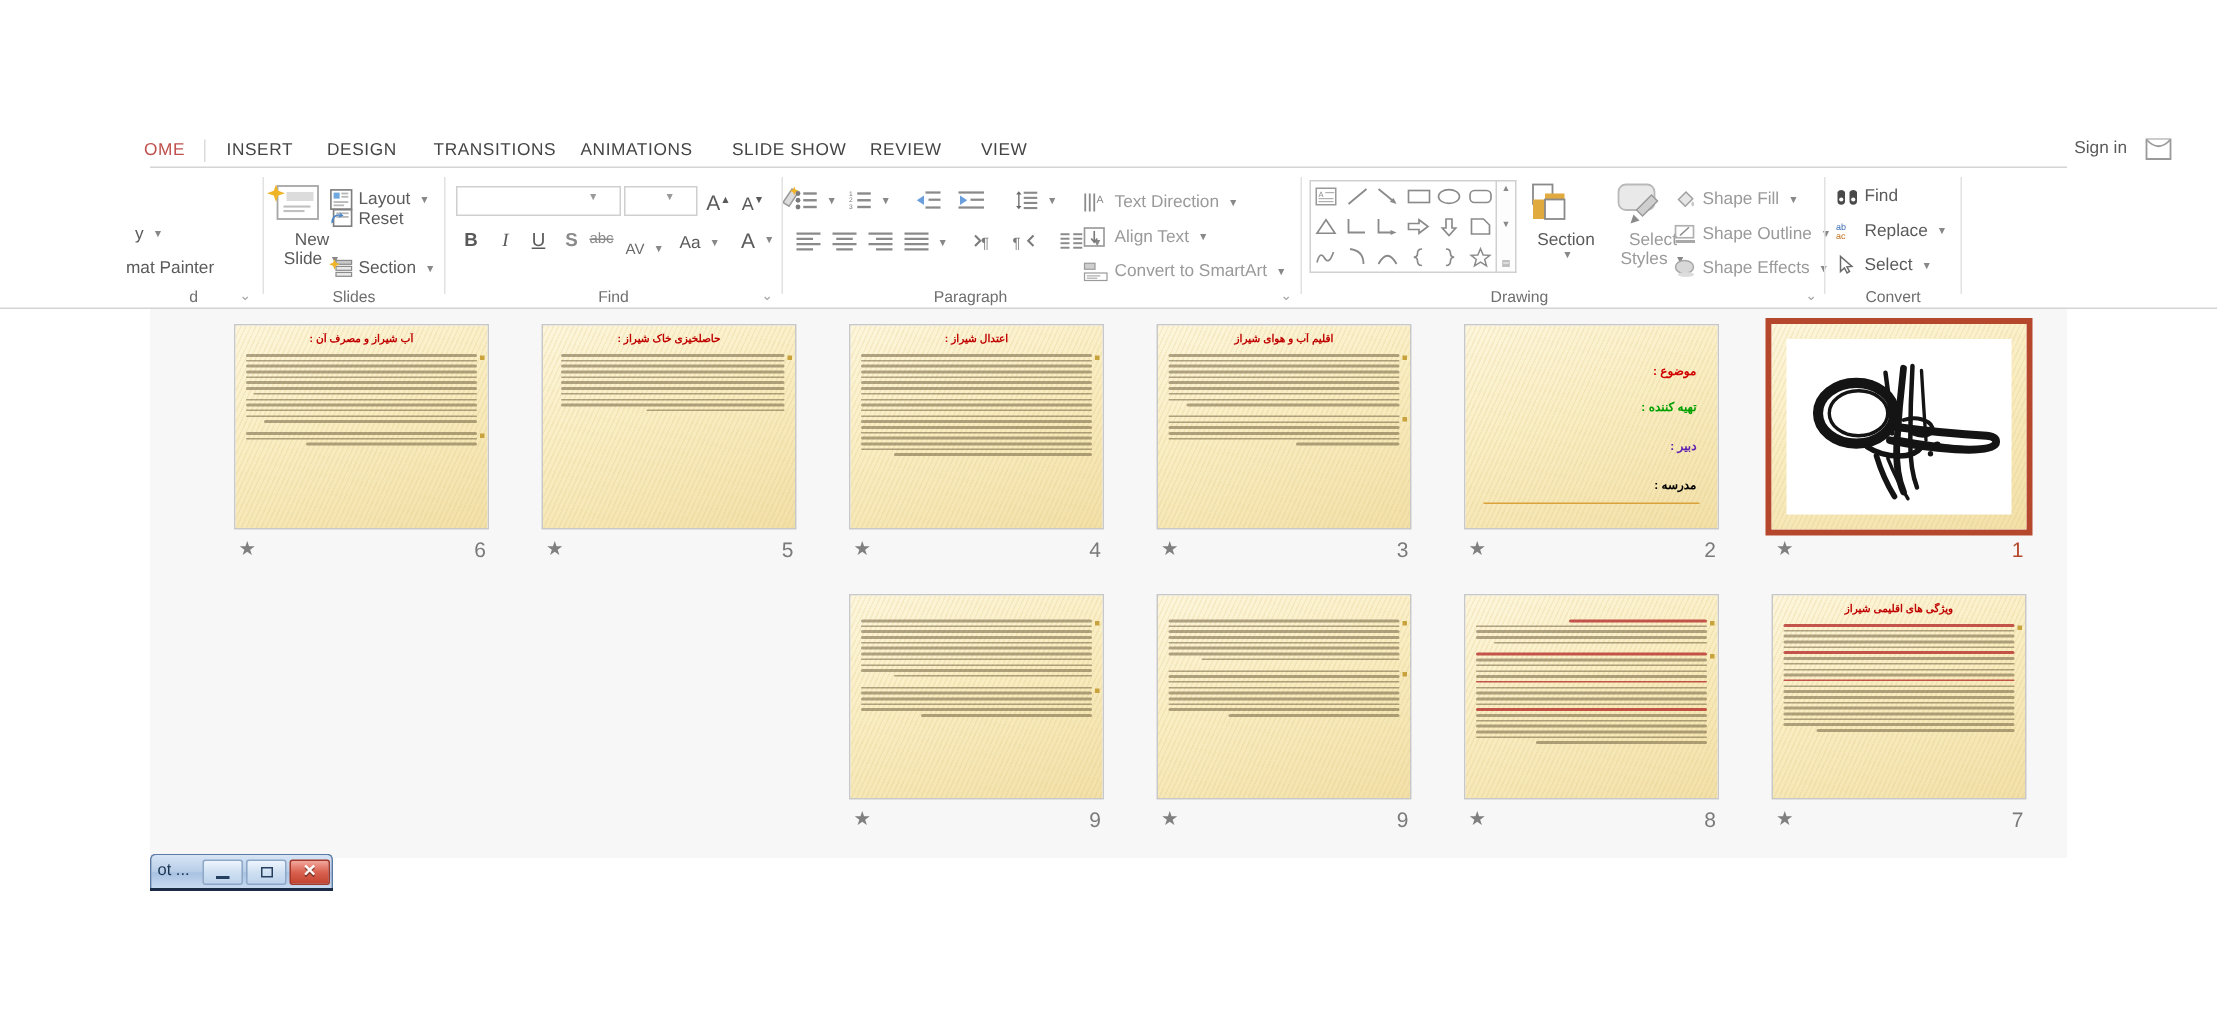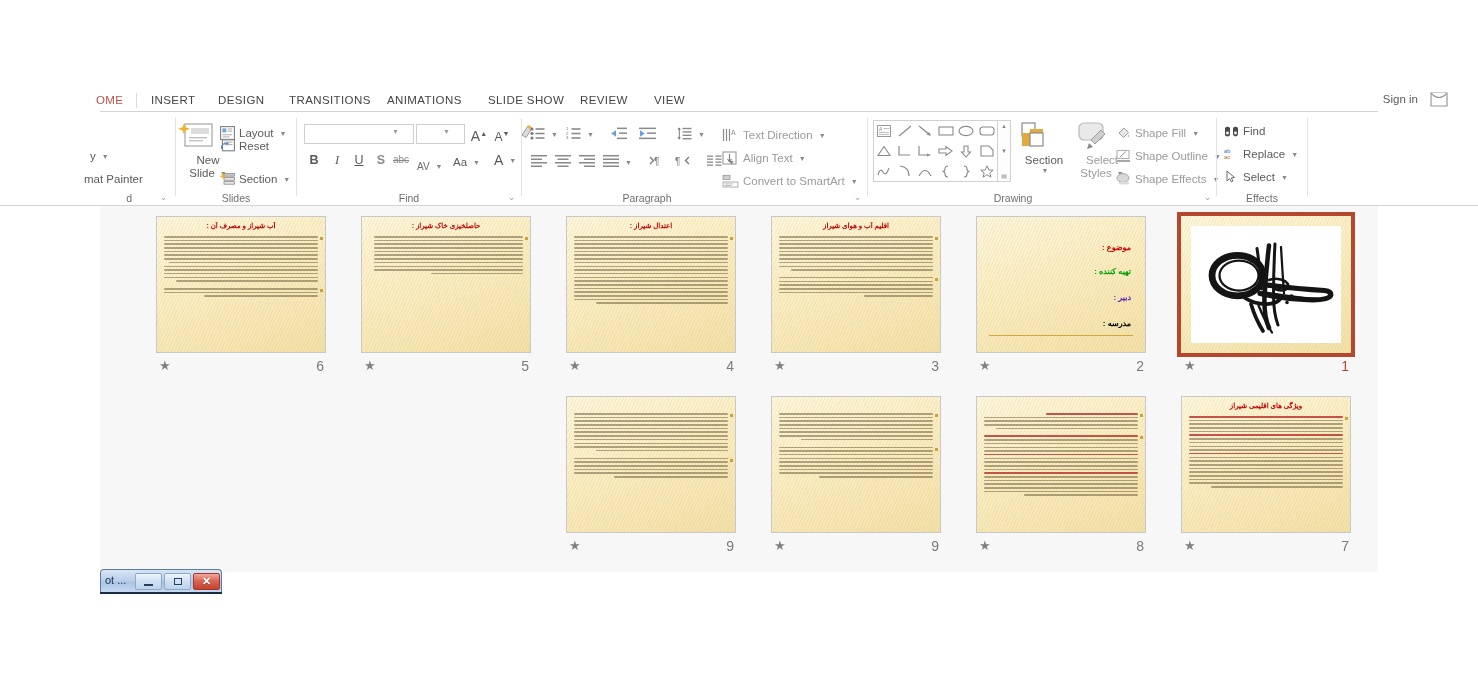--- a/index.html
+++ b/index.html
@@ -750,21 +750,21 @@
       </div>
       <div class="cmd" style="left:7px;top:55px">
         <span class="ico">
           <svg width="15" height="13" viewBox="0 0 15 13">
               <path d="M3 1 L3 11 L5.6 8.6 L7.4 12 L9 11 L7.3 7.9 L10.6 7.6 z" fill="none" stroke="#6a6a6a" stroke-width="1"></path>
             </svg>
         </span>
         <span class="lbl">Select</span>
         <span class="caret">▼</span>
       </div>
-      <div class="grp-label">Effects</div>
+      <div class="grp-label">Convert</div>
     </div>
     <div class="grp-div" style="left:1307px"></div>
 
     <div class="collapse-ribbon">⌃</div>
   </div>
 
   <div class="left-gutter"></div>
   <div class="right-gutter"></div>
   <div class="workspace" id="sorter">
       <div class="thumbcell" style="left: 56px; top: 10px; width: 170px; height: 162px;">

